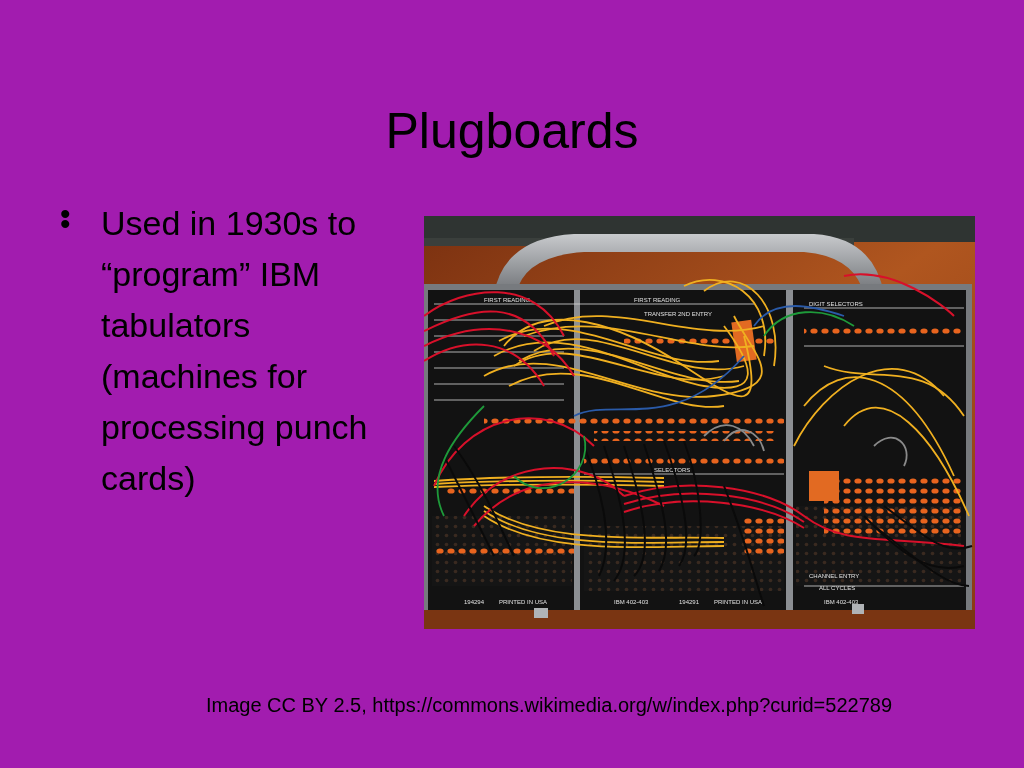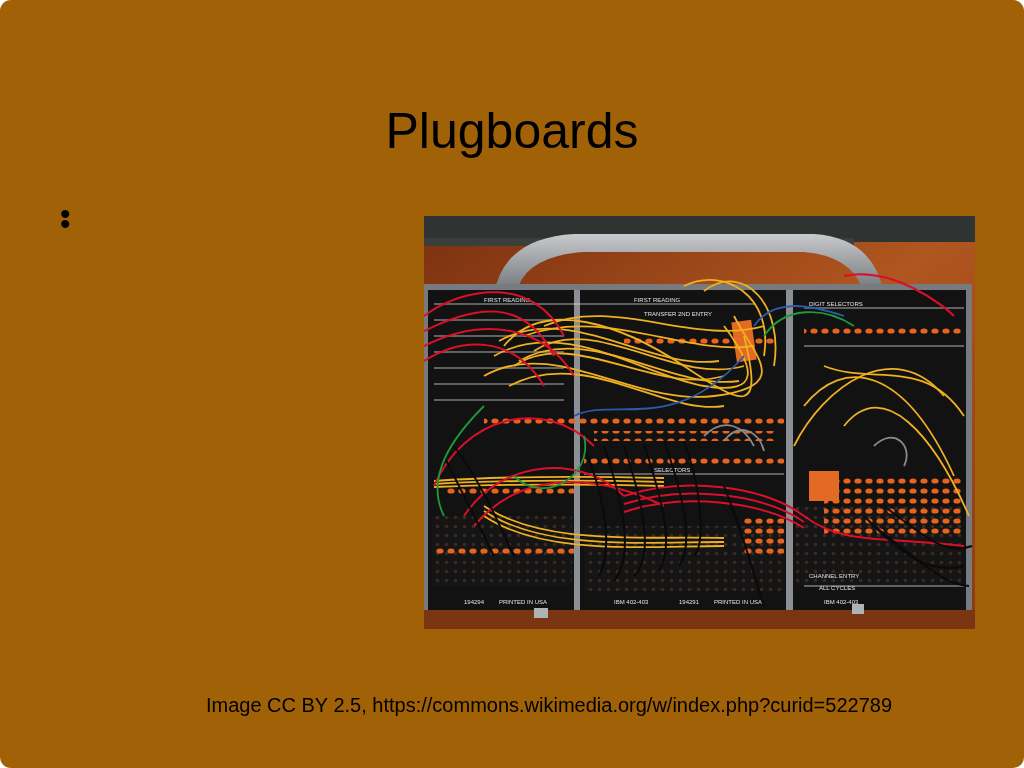--- a/index.html
+++ b/index.html
@@ -7,24 +7,23 @@
       padding: 0;
       width: 1024px;
       height: 768px;
       background: #ffffff;
       overflow: hidden;
     }
     .slide {
       position: relative;
       width: 1024px;
       height: 768px;
-      background: #a16207;
+      background: #a21caf;
       font-family: "Liberation Sans", "DejaVu Sans", sans-serif;
       color: #000000;
-      border-radius: 11px;
     }
     .title {
       position: absolute;
       left: 0;
       top: 62px;
       width: 1024px;
       text-align: center;
       font-size: 50px;
       line-height: 70px;
       font-weight: normal;
@@ -81,20 +80,21 @@
 <div class="slide">
 
   <h1 class="title">Plugboards</h1>
 
   <ul class="bullets">
     <li class="bullet-item">
       <span class="bullet-dot">•</span>
     </li>
     <li class="bullet-item">
       <span class="bullet-dot">•</span>
+      <span>Used in 1930s to “program” IBM tabulators (machines for processing punch cards)</span>
     </li>
   </ul>
 
   <div class="photo" title="IBM 402-403 plugboard densely wired with red, yellow, black, green, blue and grey patch cords on a wooden table">
     <svg width="551" height="413" viewBox="0 0 551 413" xmlns="http://www.w3.org/2000/svg">
       <defs>
         <linearGradient id="wood" x1="0" y1="0" x2="1" y2="1">
           <stop offset="0" stop-color="#7a3010"></stop>
           <stop offset="0.5" stop-color="#b0561f"></stop>
           <stop offset="1" stop-color="#8a3a14"></stop>

